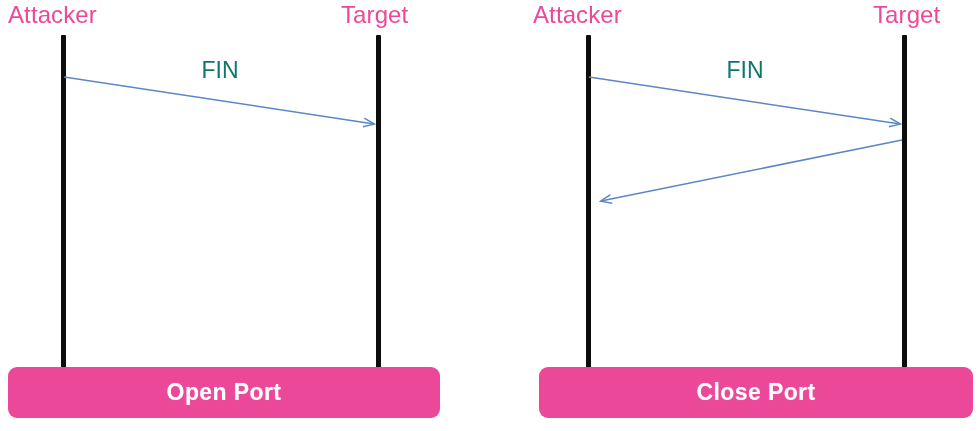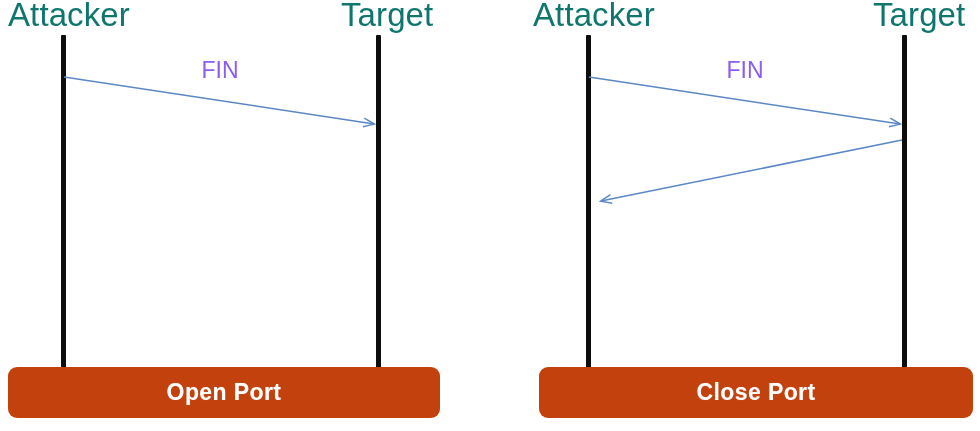--- a/index.html
+++ b/index.html
@@ -22,56 +22,56 @@
   .panel {
     position: absolute;
     top: 0;
     height: 431px;
   }
   #panel-open  { left: 0px;   width: 490px; }
   #panel-close { left: 490px; width: 490px; }
 
   .actor-label {
     position: absolute;
-    font-size: 33px;
+    font-size: 24px;
     line-height: 28px;
-    color: #0f766e;
+    color: #ec4899;
     white-space: nowrap;
     letter-spacing: 0.1px;
   }
 
   .lifeline {
     position: absolute;
     width: 5px;
     background: #0d0d0d;
     border-radius: 1px;
   }
 
   .msg-label {
     position: absolute;
     font-size: 23px;
     line-height: 26px;
-    color: #8b5cf6;
+    color: #0f766e;
     white-space: nowrap;
     text-align: center;
   }
 
   .arrow-layer {
     position: absolute;
     left: 0;
     top: 0;
     width: 490px;
     height: 431px;
     overflow: visible;
     pointer-events: none;
   }
 
   .port-bar {
     position: absolute;
-    background: #c2410c;
+    background: #ec4899;
     border-radius: 9px;
     display: flex;
     align-items: center;
     justify-content: center;
   }
   .port-bar-text {
     color: #ffffff;
     font-size: 23px;
     font-weight: bold;
     letter-spacing: 0.4px;

